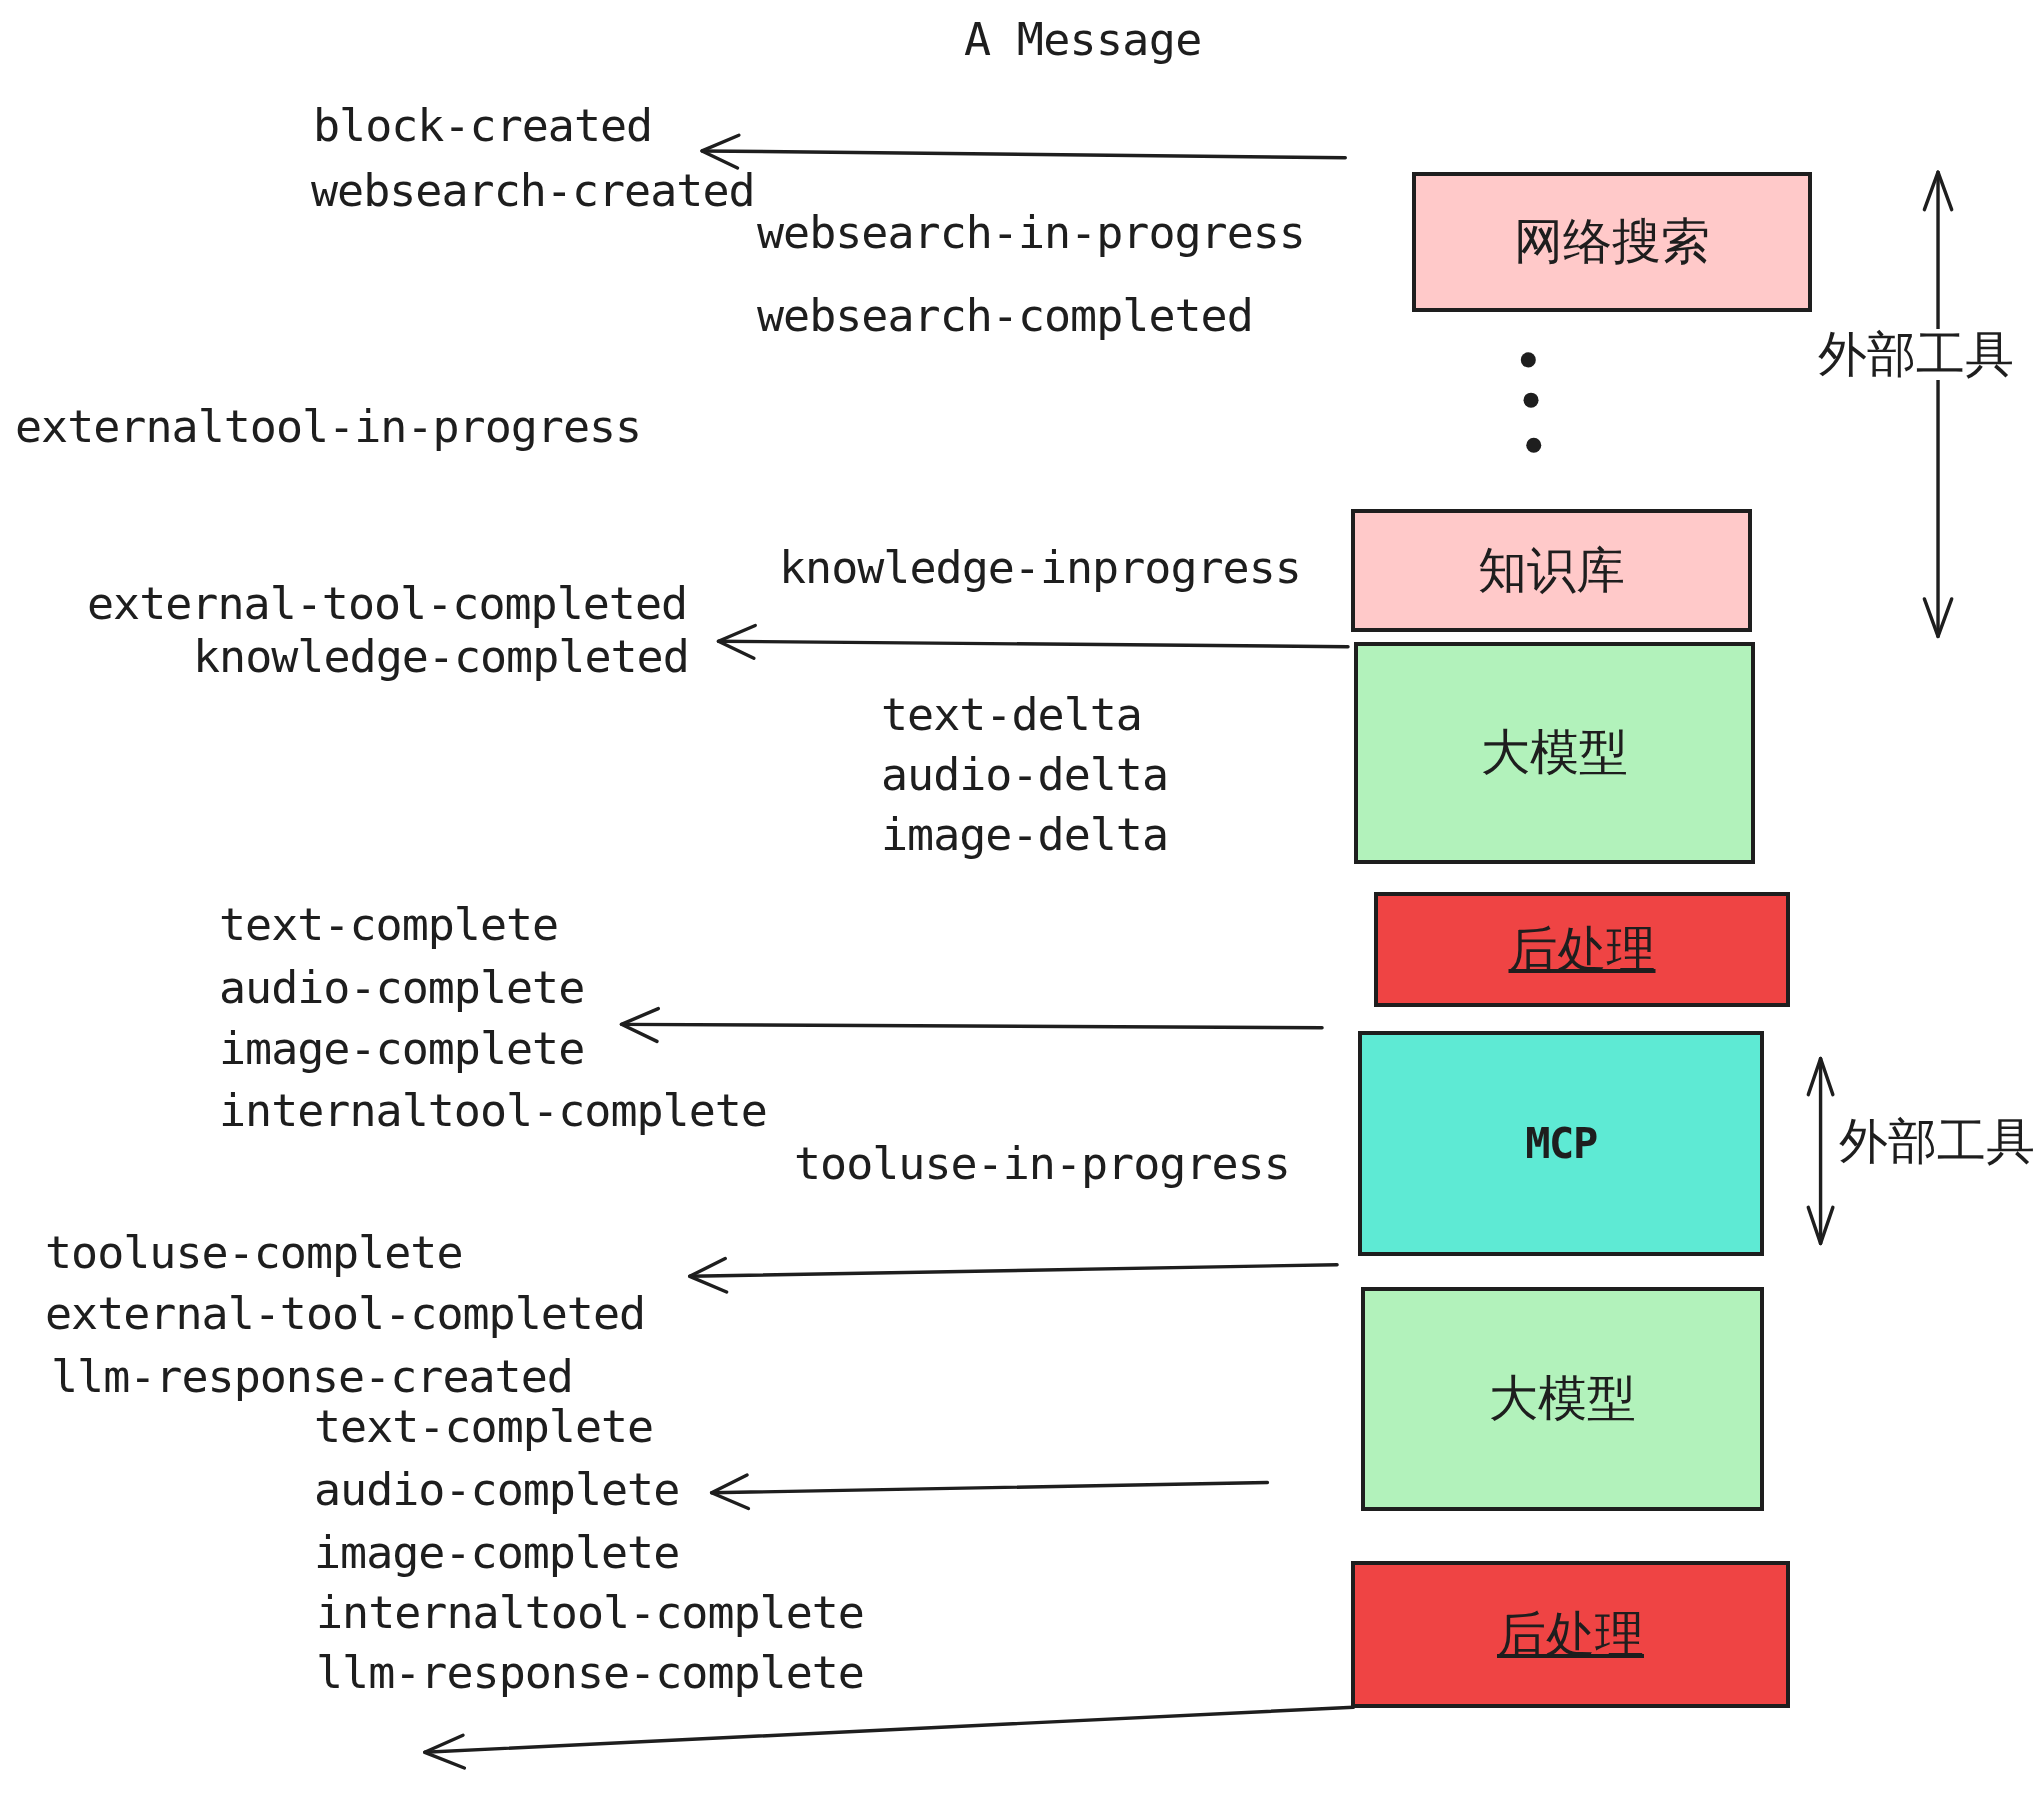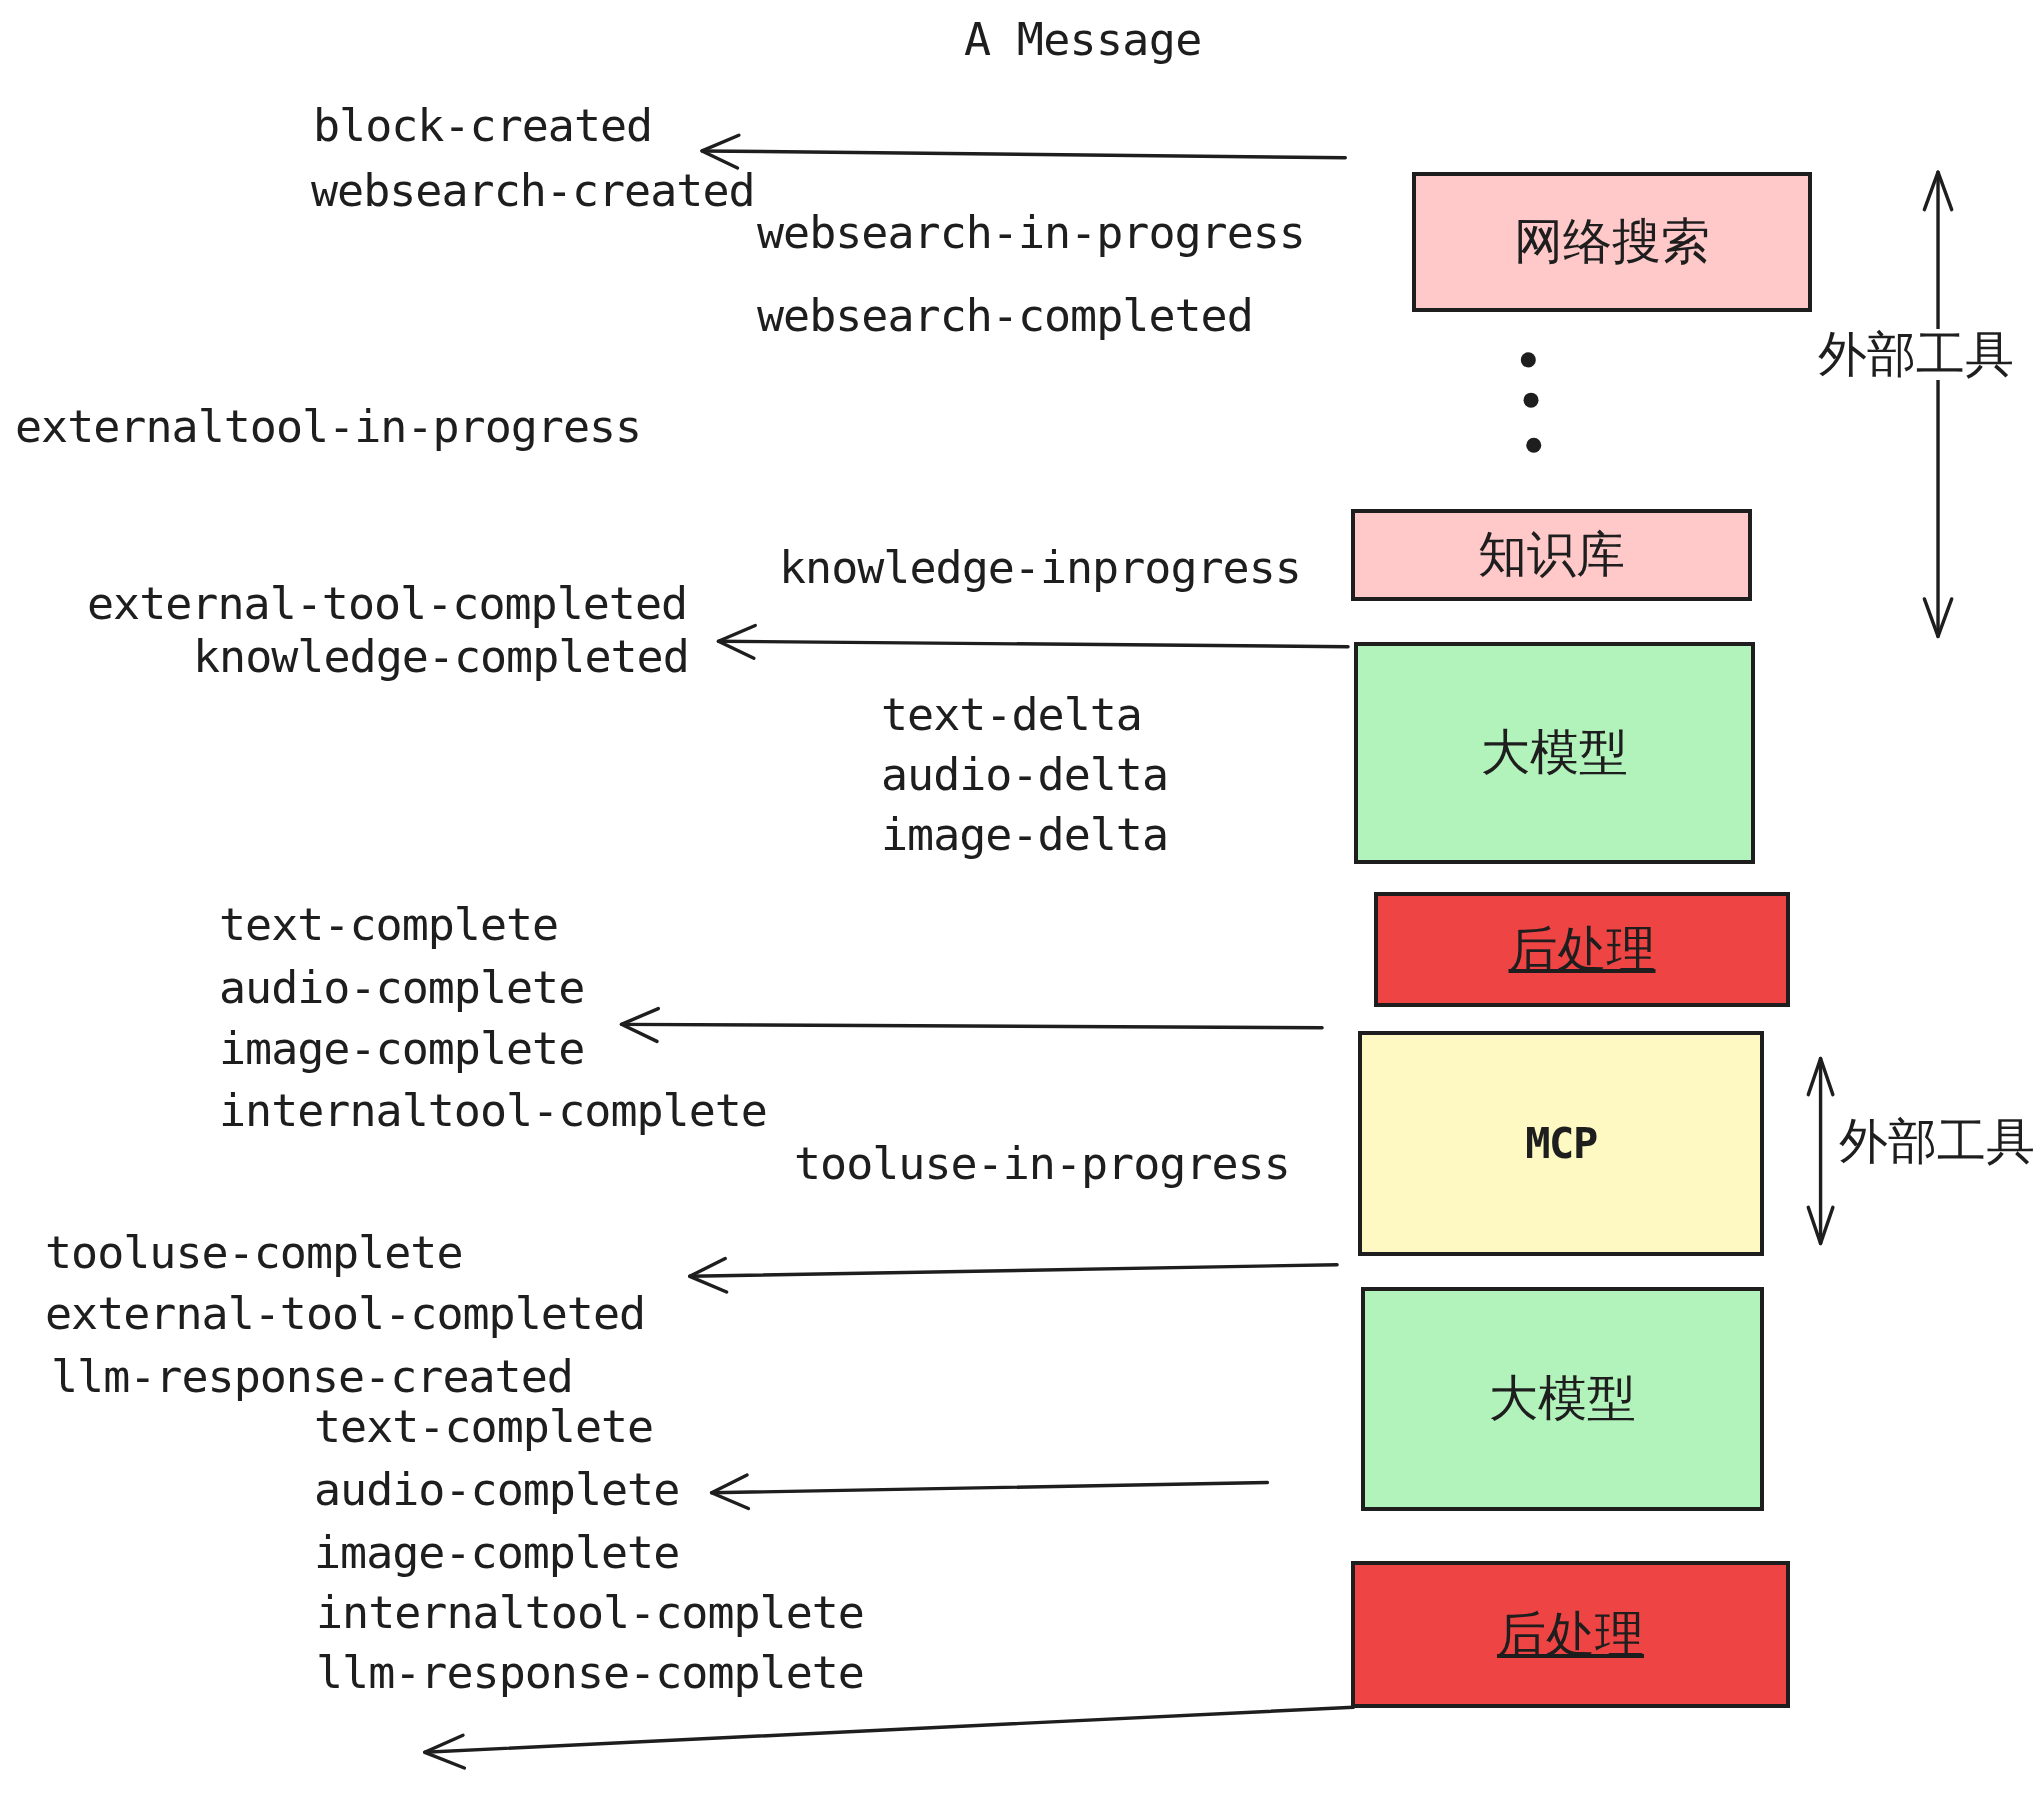--- a/index.html
+++ b/index.html
@@ -18,21 +18,21 @@
     position:absolute;font-size:45px;line-height:1.1;white-space:nowrap;
     letter-spacing:-1px;
   }
   .box{
     position:absolute;box-sizing:border-box;border:4.1px solid #1e1e1e;
     display:flex;align-items:center;justify-content:center;
     font-family:"DejaVu Sans", sans-serif;font-size:49px;white-space:nowrap;
   }
   .box.pink{background:#FFC9C9;}
   .box.green{background:#B2F2BB;}
-  .box.yellow{background:#fef9c3;}
+  .box.yellow{background:#5eead4;}
   .box.white{background:#ef4444;text-decoration:underline;}
   .box .mono{font-family:"DejaVu Sans Mono", monospace;font-size:42px;font-weight:bold;letter-spacing:-1.4px;}
   .side-label{
     position:absolute;font-family:"DejaVu Sans", sans-serif;
     font-size:49px;white-space:nowrap;line-height:1.05;
   }
   .side-label.on-line{background:#ffffff;padding:0 4.1px;}
 </style>
 </head>
 <body>
@@ -113,21 +113,21 @@
   <div class="evt" style="left:51px;top:1352px">llm-response-created</div>
   <div class="evt" style="left:314px;top:1402px">text-complete</div>
   <div class="evt" style="left:314px;top:1465px">audio-complete</div>
   <div class="evt" style="left:314px;top:1528px">image-complete</div>
   <div class="evt" style="left:316px;top:1588px">internaltool-complete</div>
   <div class="evt" style="left:316px;top:1648px">llm-response-complete</div>
 
   <div class="box pink" style="left:1412px;top:172px;width:400px;height:140px">
     <span>网络搜索</span>
   </div>
-  <div class="box pink" style="left:1351px;top:509px;width:401px;height:92px">
+  <div class="box pink" style="left:1351px;top:509px;width:401px;height:123px">
     <span>知识库</span>
   </div>
   <div class="box green" style="left:1354px;top:642px;width:401px;height:222px">
     <span>大模型</span>
   </div>
   <div class="box white" style="left:1374px;top:892px;width:416px;height:115px">
     <span>后处理</span>
   </div>
   <div class="box yellow" style="left:1358px;top:1031px;width:406px;height:225px">
     <span class="mono">MCP</span>

